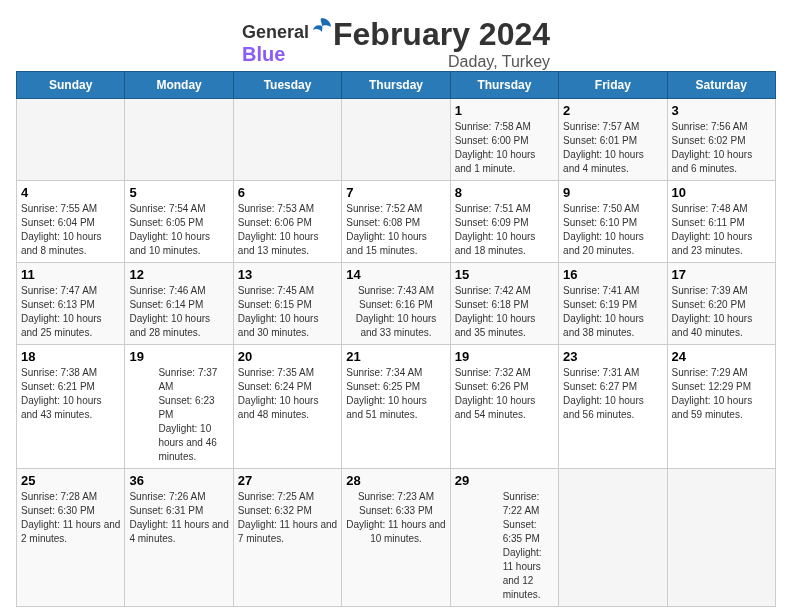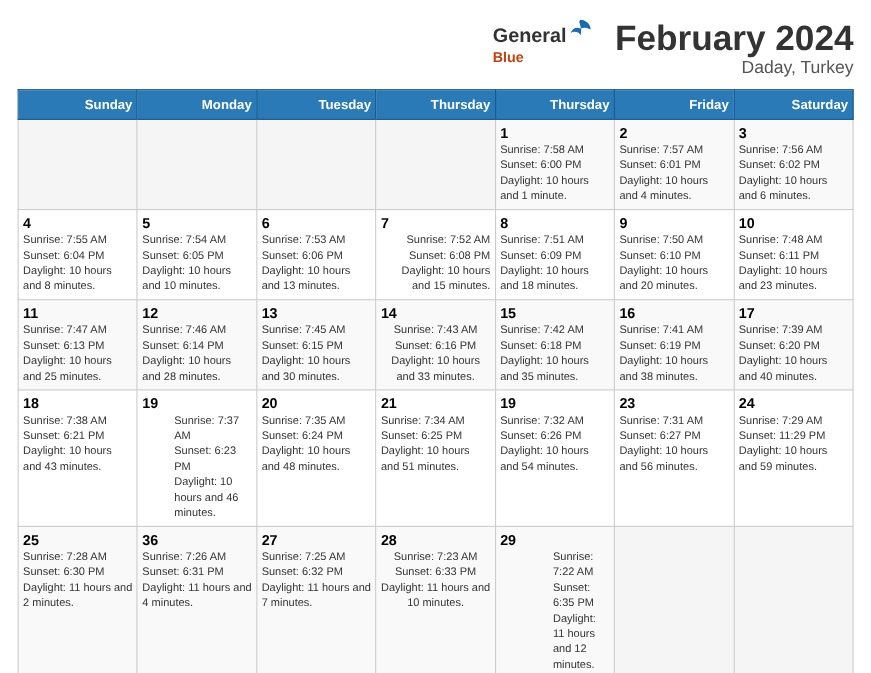--- a/index.html
+++ b/index.html
@@ -5,39 +5,37 @@
     * { box-sizing: border-box; margin: 0; padding: 0; }
     body {
       font-family: Arial, sans-serif;
       background: #fff;
       width: 792px;
       min-height: 612px;
       padding: 16px;
     }
     .header {
       display: flex;
-      justify-content: flex-end;
+      justify-content: center;
       align-items: flex-start;
-      margin-bottom: 10px;
-      gap: 20px;
     }
     .logo {
       display: flex;
       align-items: center;
       gap: 2px;
     }
     .logo-text-general {
       font-size: 18px;
       font-weight: bold;
       color: #333;
     }
     .logo-text-blue {
-      font-size: 13px;
-      font-weight: bold;
-      color: #c2410c;
+      font-size: 20px;
+      font-weight: bold;
+      color: #8b5cf6;
     }
     .logo-icon {
       width: 22px;
       height: 22px;
       margin-left: 2px;
     }
     .title-block {
       text-align: right;
     }
     .main-title {
@@ -51,21 +49,21 @@
     }
     table {
       width: 100%;
       border-collapse: collapse;
       font-size: 11px;
     }
     thead tr th {
       background-color: #2a7ab8;
       color: #fff;
       padding: 6px 4px;
-      text-align: right;
+      text-align: center;
       font-size: 12px;
       font-weight: bold;
       border: 1px solid #1a5a8a;
     }
     tbody tr td {
       border: 1px solid #ccc;
       vertical-align: top;
       padding: 4px;
       width: 14.28%;
       height: 80px;
@@ -161,21 +159,21 @@
 Daylight: 10 hours and 10 minutes.</div>
         </td>
         <td>
           <div class="day-num">6</div>
           <div class="day-info" style="white-space: pre-line;">Sunrise: 7:53 AM
 Sunset: 6:06 PM
 Daylight: 10 hours and 13 minutes.</div>
         </td>
         <td>
           <div class="day-num">7</div>
-          <div class="day-info" style="white-space: pre-line; text-align: right;">Sunrise: 7:52 AM
+          <div class="day-info" style="white-space: pre-line;">Sunrise: 7:52 AM
 Sunset: 6:08 PM
 Daylight: 10 hours and 15 minutes.</div>
         </td>
         <td>
           <div class="day-num">8</div>
           <div class="day-info" style="white-space: pre-line;">Sunrise: 7:51 AM
 Sunset: 6:09 PM
 Daylight: 10 hours and 18 minutes.</div>
         </td>
         <td>
@@ -268,21 +266,21 @@
         </td>
         <td>
           <div class="day-num">23</div>
           <div class="day-info" style="white-space: pre-line;">Sunrise: 7:31 AM
 Sunset: 6:27 PM
 Daylight: 10 hours and 56 minutes.</div>
         </td>
         <td>
           <div class="day-num">24</div>
           <div class="day-info" style="white-space: pre-line;">Sunrise: 7:29 AM
-Sunset: 11:29 PM
+Sunset: 12:29 PM
 Daylight: 10 hours and 59 minutes.</div>
         </td>
       </tr>
       <tr>
         <td>
           <div class="day-num">25</div>
           <div class="day-info" style="white-space: pre-line;">Sunrise: 7:28 AM
 Sunset: 6:30 PM
 Daylight: 11 hours and 2 minutes.</div>
         </td>

